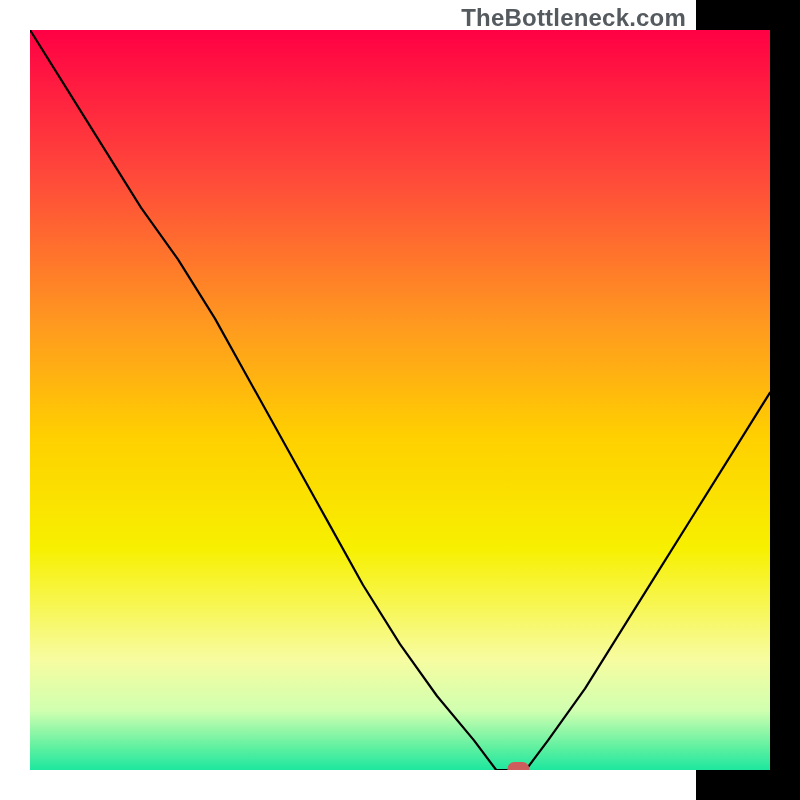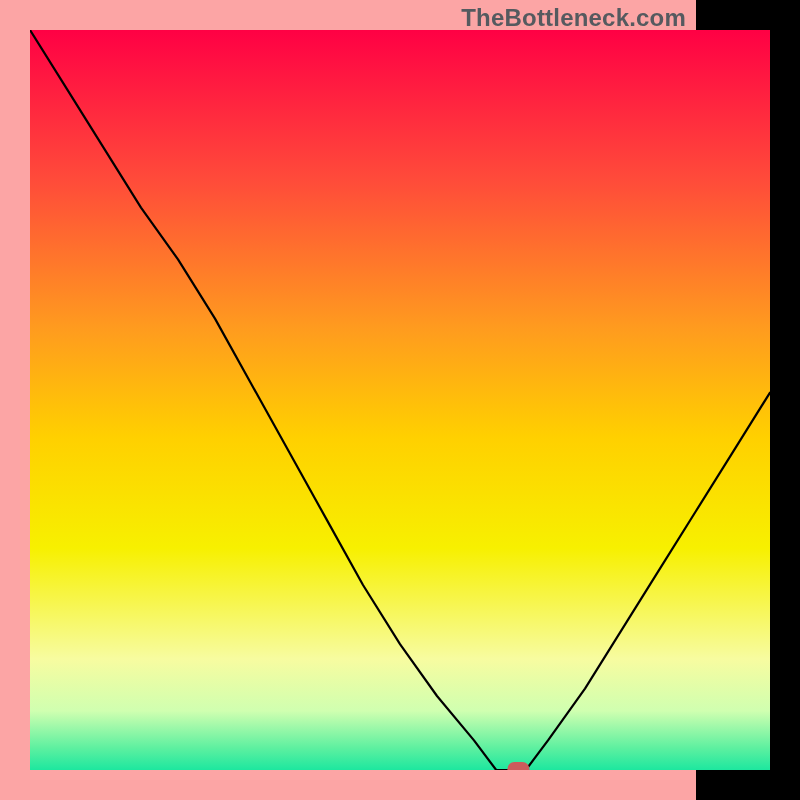--- a/index.html
+++ b/index.html
@@ -8,21 +8,21 @@
     background: #000;
     width: 800px;
     height: 800px;
     overflow: hidden;
     font-family: Arial, Helvetica, sans-serif;
   }
   .figure {
     position: relative;
     width: 696px;
     height: 800px;
-    background: #fca5a5;
+    background: #ffffff;
   }
   .watermark {
     position: absolute;
     top: 4px;
     right: 10px;
     color: #555a5f;
     font-size: 24px;
     font-weight: 600;
     letter-spacing: 0.2px;
   }

